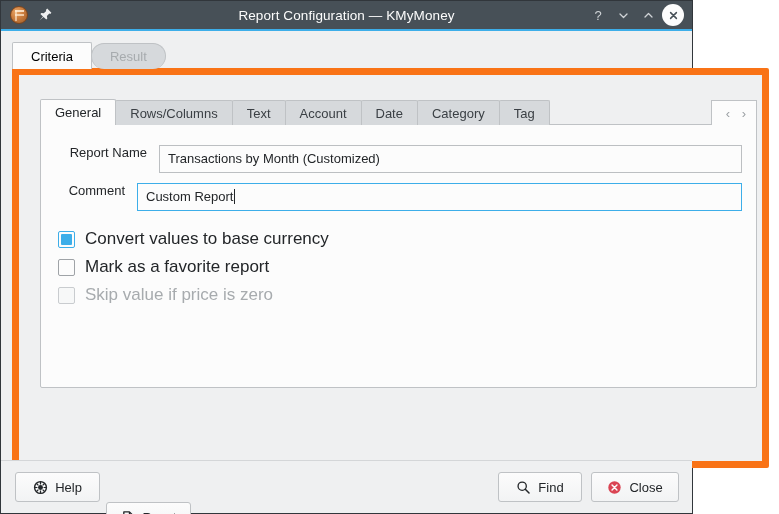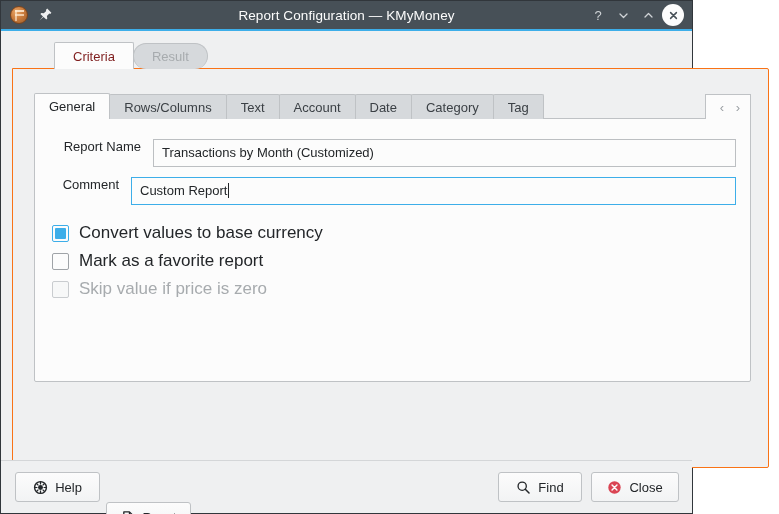--- a/index.html
+++ b/index.html
@@ -136,35 +136,34 @@
     border: 1px solid #bfc2c5;
     border-bottom: none;
     border-radius: 2px 2px 0 0;
     margin-right: -1px;
     background: #d6d9dc;
     color: #3b4045;
   }
   .otab.active {
     background: #fcfcfc;
     border-color: #bfc2c5;
-    color: #7f1d1d;
+    color: #000000;
     height: 27px;
-    margin-left: 42px;
   }
   .otab.disabled {
     color: #a7abae;
     border-radius: 13px;
   }
   .outer-panel {
     position: relative;
     margin-top: -1px;
     height: 400px;
     box-sizing: border-box;
     background: #eff0f1;
-    border: 1px solid #f97316;
+    border: 7px solid #f97316;
     border-radius: 0 2px 2px 2px;
     padding-left: 40px;
   }
 
   
   .inner-tabs {
     position: absolute;
     left: 21px; top: 23px;
     width: 717px;
   }

